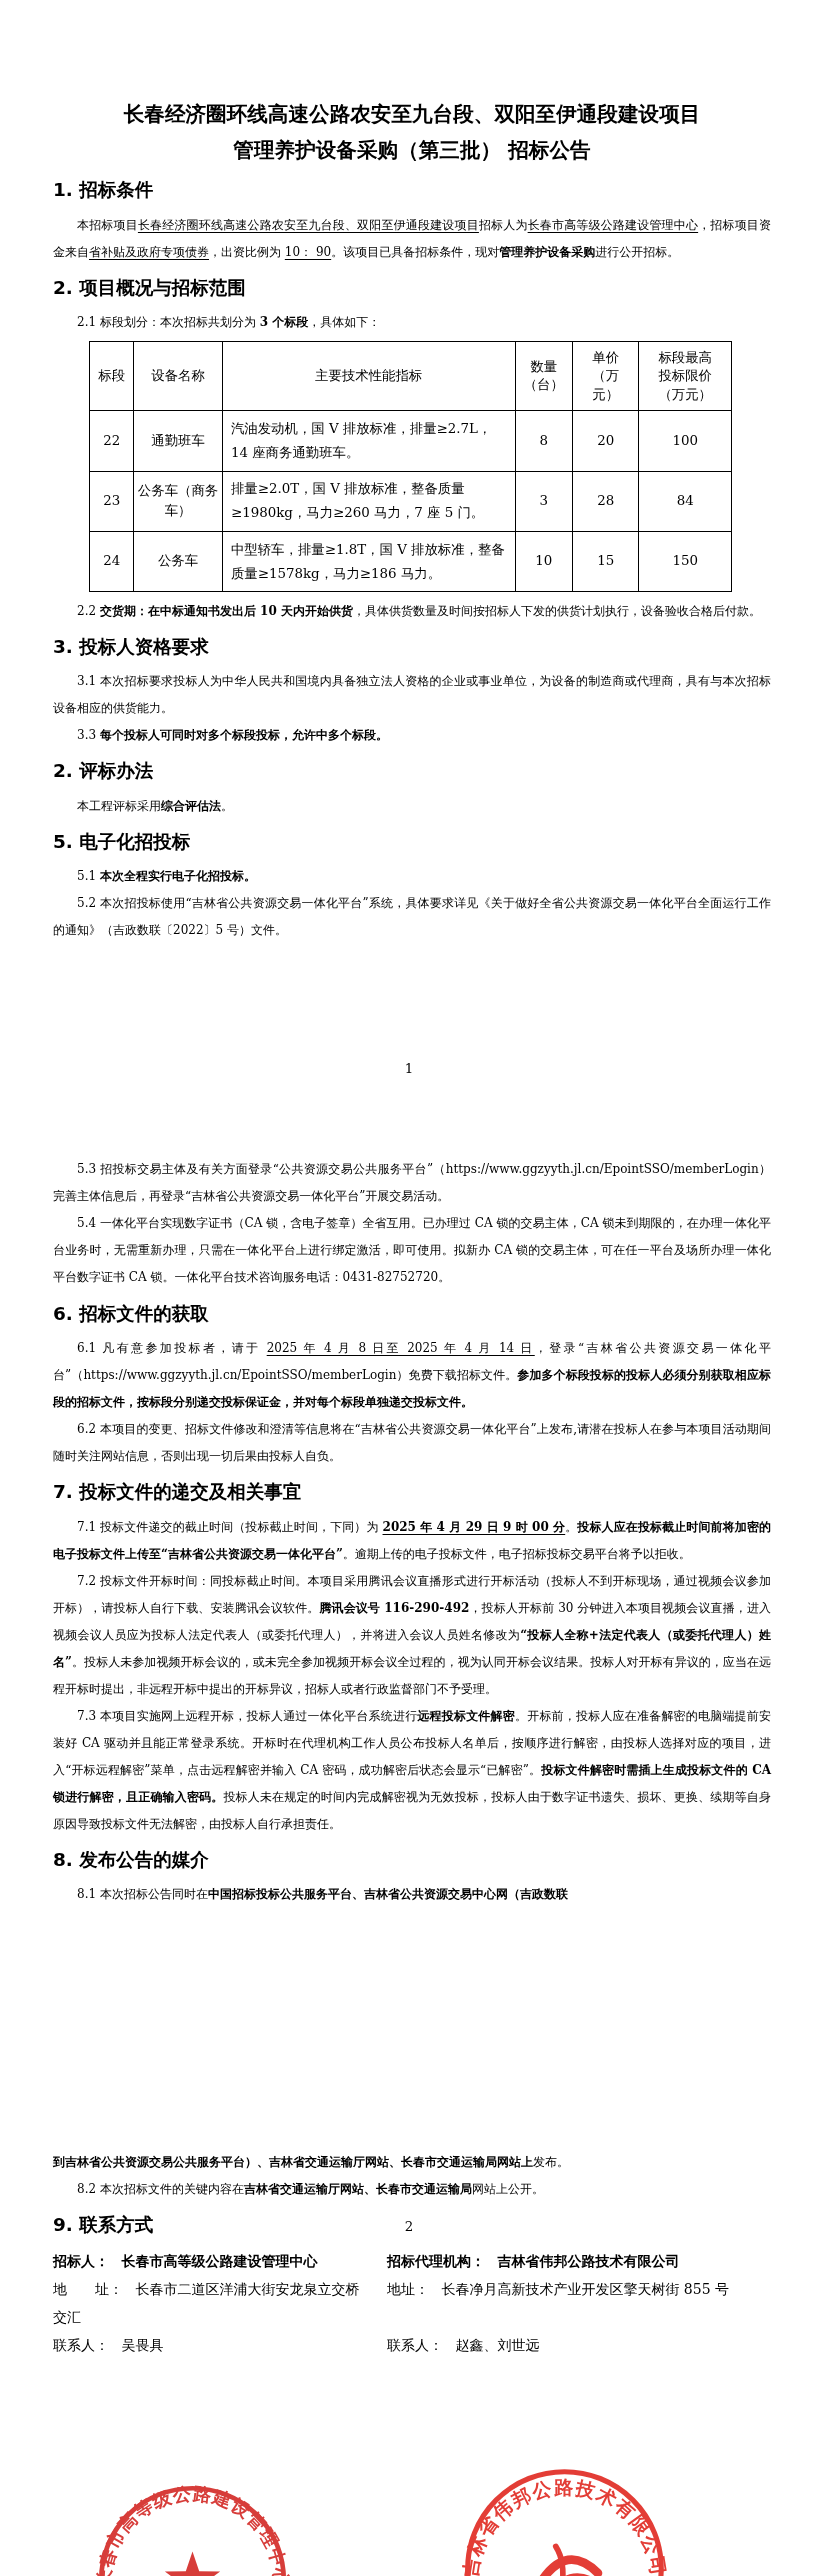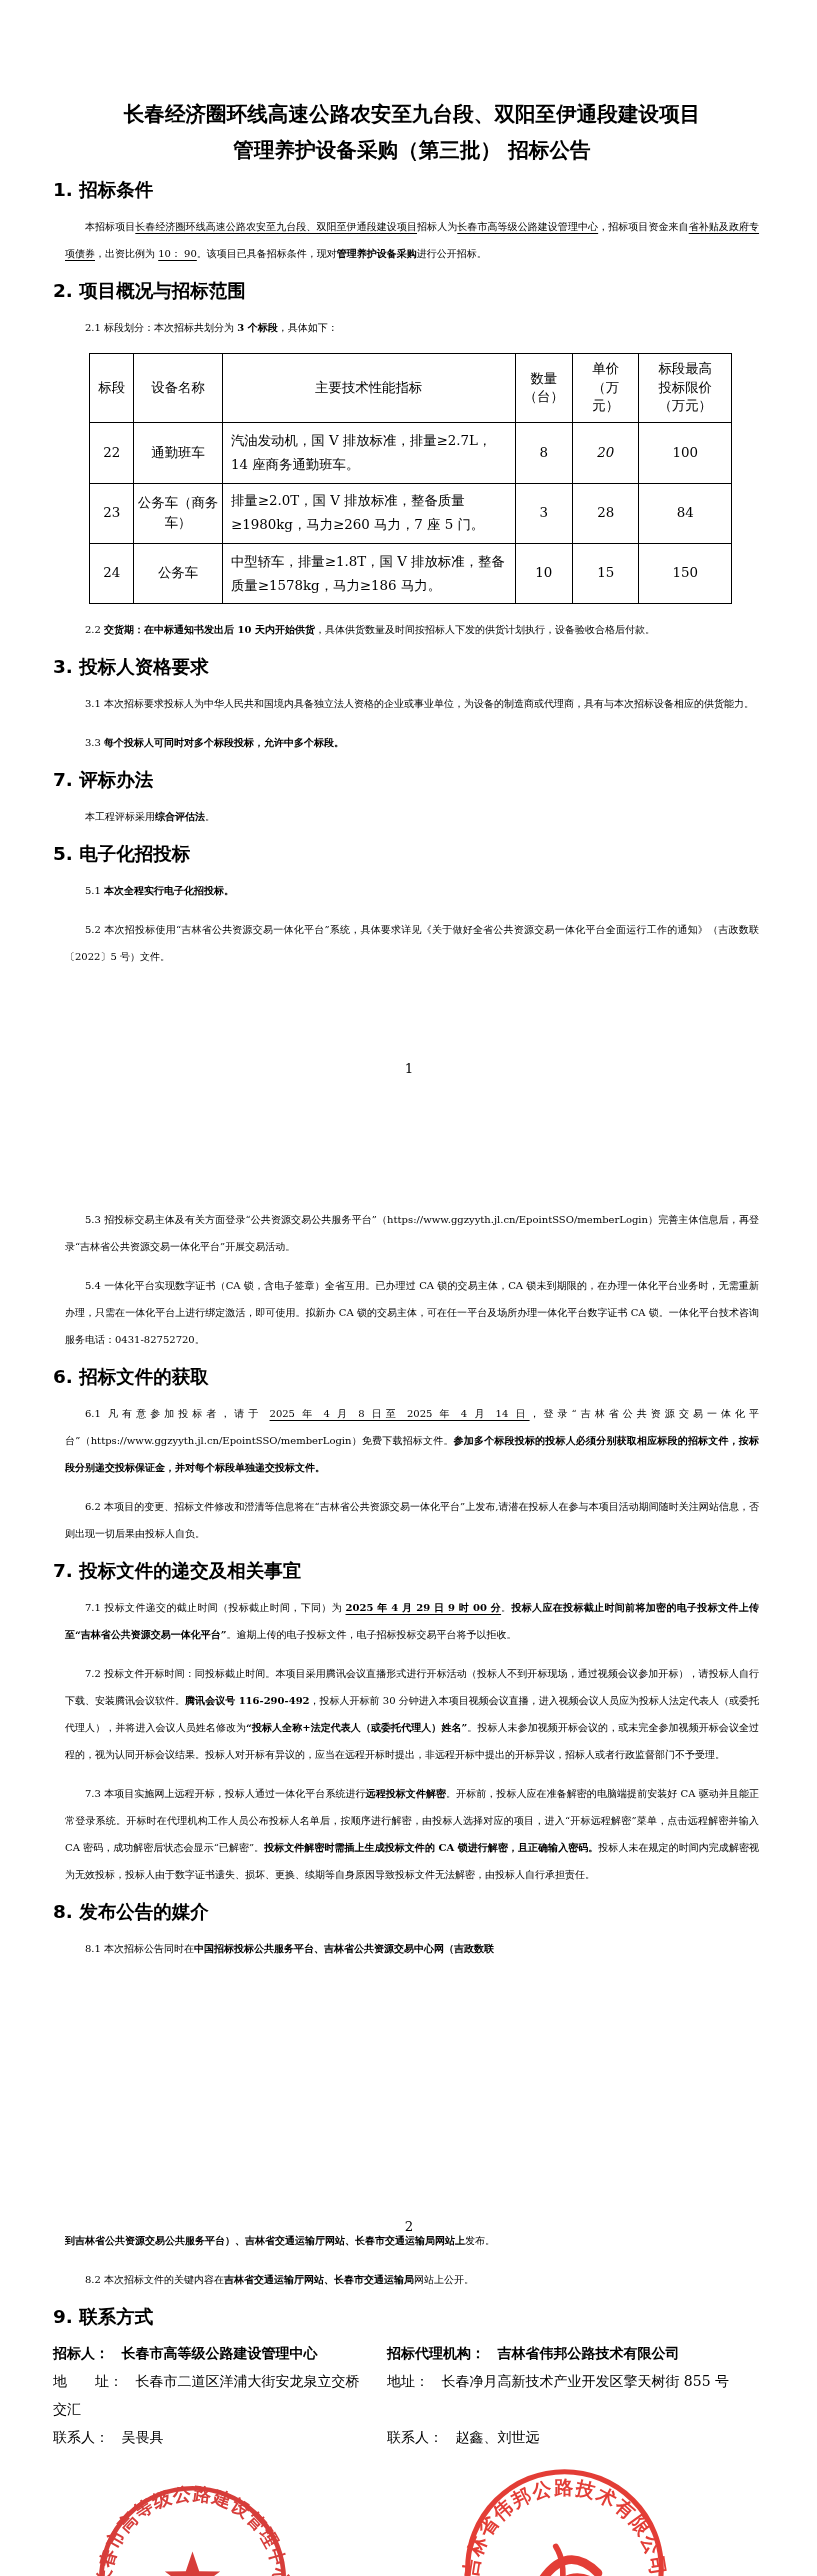--- a/index.html
+++ b/index.html
@@ -3,21 +3,21 @@
 <meta charset="utf-8">
 <style>
   html,body{margin:0;padding:0;background:#ffffff;}
   .canvas{position:relative;width:818px;height:3470px;background:#ffffff;color:#000;
           font-family:"DejaVu Serif","Liberation Serif",serif;overflow:hidden;}
   .flow{margin:0 47px 0 53px;padding-top:96px;}
   .doc-title{font-size:20.6px;font-weight:bold;text-align:center;line-height:36px;
              font-family:"DejaVu Sans","Liberation Sans",sans-serif;}
   .sec-heading{font-size:18.5px;font-weight:bold;line-height:23px;margin:10.3px 0;
                font-family:"DejaVu Sans","Liberation Sans",sans-serif;}
-  .para{font-size:10px;line-height:27px;margin:12px;text-align:justify;}
+  .para{font-size:12px;line-height:27px;margin:0;text-align:justify;}
   .para.indent{text-indent:2em;}
   .b{font-weight:bold;}
   .u{text-decoration:underline;text-underline-offset:3.1px;}
   .spacer{width:100%;}
   table.spec-table{border-collapse:collapse;width:643px;margin:5.2px 0 5.2px 36px;}
   .spec-table th,.spec-table td{border:1px solid #000;font-size:13.4px;}
   .spec-table th{font-weight:normal;text-align:center;vertical-align:middle;
                  line-height:18.5px;white-space:pre-line;padding:6.2px 2.1px;}
   .spec-table td{vertical-align:middle;}
   .c-cell{text-align:center;padding:5.2px 3.1px;line-height:20.6px;height:49px;}
@@ -58,21 +58,21 @@
 投标限价
 （万元）</th>
             </tr>
           </thead>
           <tbody>
             <tr>
               <td class="c-cell" style="width: 40px;">22</td>
               <td class="c-cell" style="width: 89px;">通勤班车</td>
               <td class="spec-cell" style="width: 304px;">汽油发动机，国 V 排放标准，排量≥2.7L，14 座商务通勤班车。</td>
               <td class="c-cell" style="width: 52px;">8</td>
-              <td class="c-cell" style="width: 64px; font-style: italic;">20</td>
+              <td class="c-cell" style="width: 64px;">20</td>
               <td class="c-cell" style="width: 94px;">100</td>
             </tr>
             <tr>
               <td class="c-cell" style="width: 40px;">23</td>
               <td class="c-cell" style="width: 89px;">公务车（商务车）</td>
               <td class="spec-cell" style="width: 304px;">排量≥2.0T，国 V 排放标准，整备质量≥1980kg，马力≥260 马力，7 座 5 门。</td>
               <td class="c-cell" style="width: 52px;">3</td>
               <td class="c-cell" style="width: 64px;">28</td>
               <td class="c-cell" style="width: 94px;">84</td>
             </tr>
@@ -83,21 +83,21 @@
               <td class="c-cell" style="width: 52px;">10</td>
               <td class="c-cell" style="width: 64px;">15</td>
               <td class="c-cell" style="width: 94px;">150</td>
             </tr>
           </tbody>
         </table>
         <p class="para indent"><span>2.2 </span><span class="b ">交货期：在中标通知书发出后 10 天内开始供货</span><span>，具体供货数量及时间按招标人下发的供货计划执行，设备验收合格后付款。</span></p>
         <div class="sec-heading">3. 投标人资格要求</div>
         <p class="para indent"><span>3.1 本次招标要求投标人为中华人民共和国境内具备独立法人资格的企业或事业单位，为设备的制造商或代理商，具有与本次招标设备相应的供货能力。</span></p>
         <p class="para indent"><span>3.3 </span><span class="b ">每个投标人可同时对多个标段投标，允许中多个标段。</span></p>
-        <div class="sec-heading">7. 评标办法</div>
+        <div class="sec-heading">2. 评标办法</div>
         <p class="para indent"><span>本工程评标采用</span><span class="b ">综合评估法</span><span>。</span></p>
         <div class="sec-heading">5. 电子化招投标</div>
         <p class="para indent"><span>5.1 </span><span class="b ">本次全程实行电子化招投标。</span></p>
         <p class="para indent"><span>5.2 本次招投标使用“吉林省公共资源交易一体化平台”系统，具体要求详见《关于做好全省公共资源交易一体化平台全面运行工作的通知》（吉政数联〔2022〕5 号）文件。</span></p>
         <div class="spacer" style="height: 212px;"></div>
         <p class="para indent"><span>5.3 招投标交易主体及有关方面登录“公共资源交易公共服务平台”（https://www.ggzyyth.jl.cn/EpointSSO/memberLogin）完善主体信息后，再登录“吉林省公共资源交易一体化平台”开展交易活动。</span></p>
         <p class="para indent"><span>5.4 一体化平台实现数字证书（CA 锁，含电子签章）全省互用。已办理过 CA 锁的交易主体，CA 锁未到期限的，在办理一体化平台业务时，无需重新办理，只需在一体化平台上进行绑定激活，即可使用。拟新办 CA 锁的交易主体，可在任一平台及场所办理一体化平台数字证书 CA 锁。一体化平台技术咨询服务电话：0431-82752720。</span></p>
         <div class="sec-heading">6. 招标文件的获取</div>
         <p class="para indent"><span>6.1 凡有意参加投标者，请于 </span><span class="u">2025 年 4 月 8 日至 2025 年 4 月 14 日</span><span>，登录“吉林省公共资源交易一体化平台”（https://www.ggzyyth.jl.cn/EpointSSO/memberLogin）免费下载招标文件。</span><span class="b ">参加多个标段投标的投标人必须分别获取相应标段的招标文件，按标段分别递交投标保证金，并对每个标段单独递交投标文件。</span></p>
         <p class="para indent"><span>6.2 本项目的变更、招标文件修改和澄清等信息将在“吉林省公共资源交易一体化平台”上发布,请潜在投标人在参与本项目活动期间随时关注网站信息，否则出现一切后果由投标人自负。</span></p>

